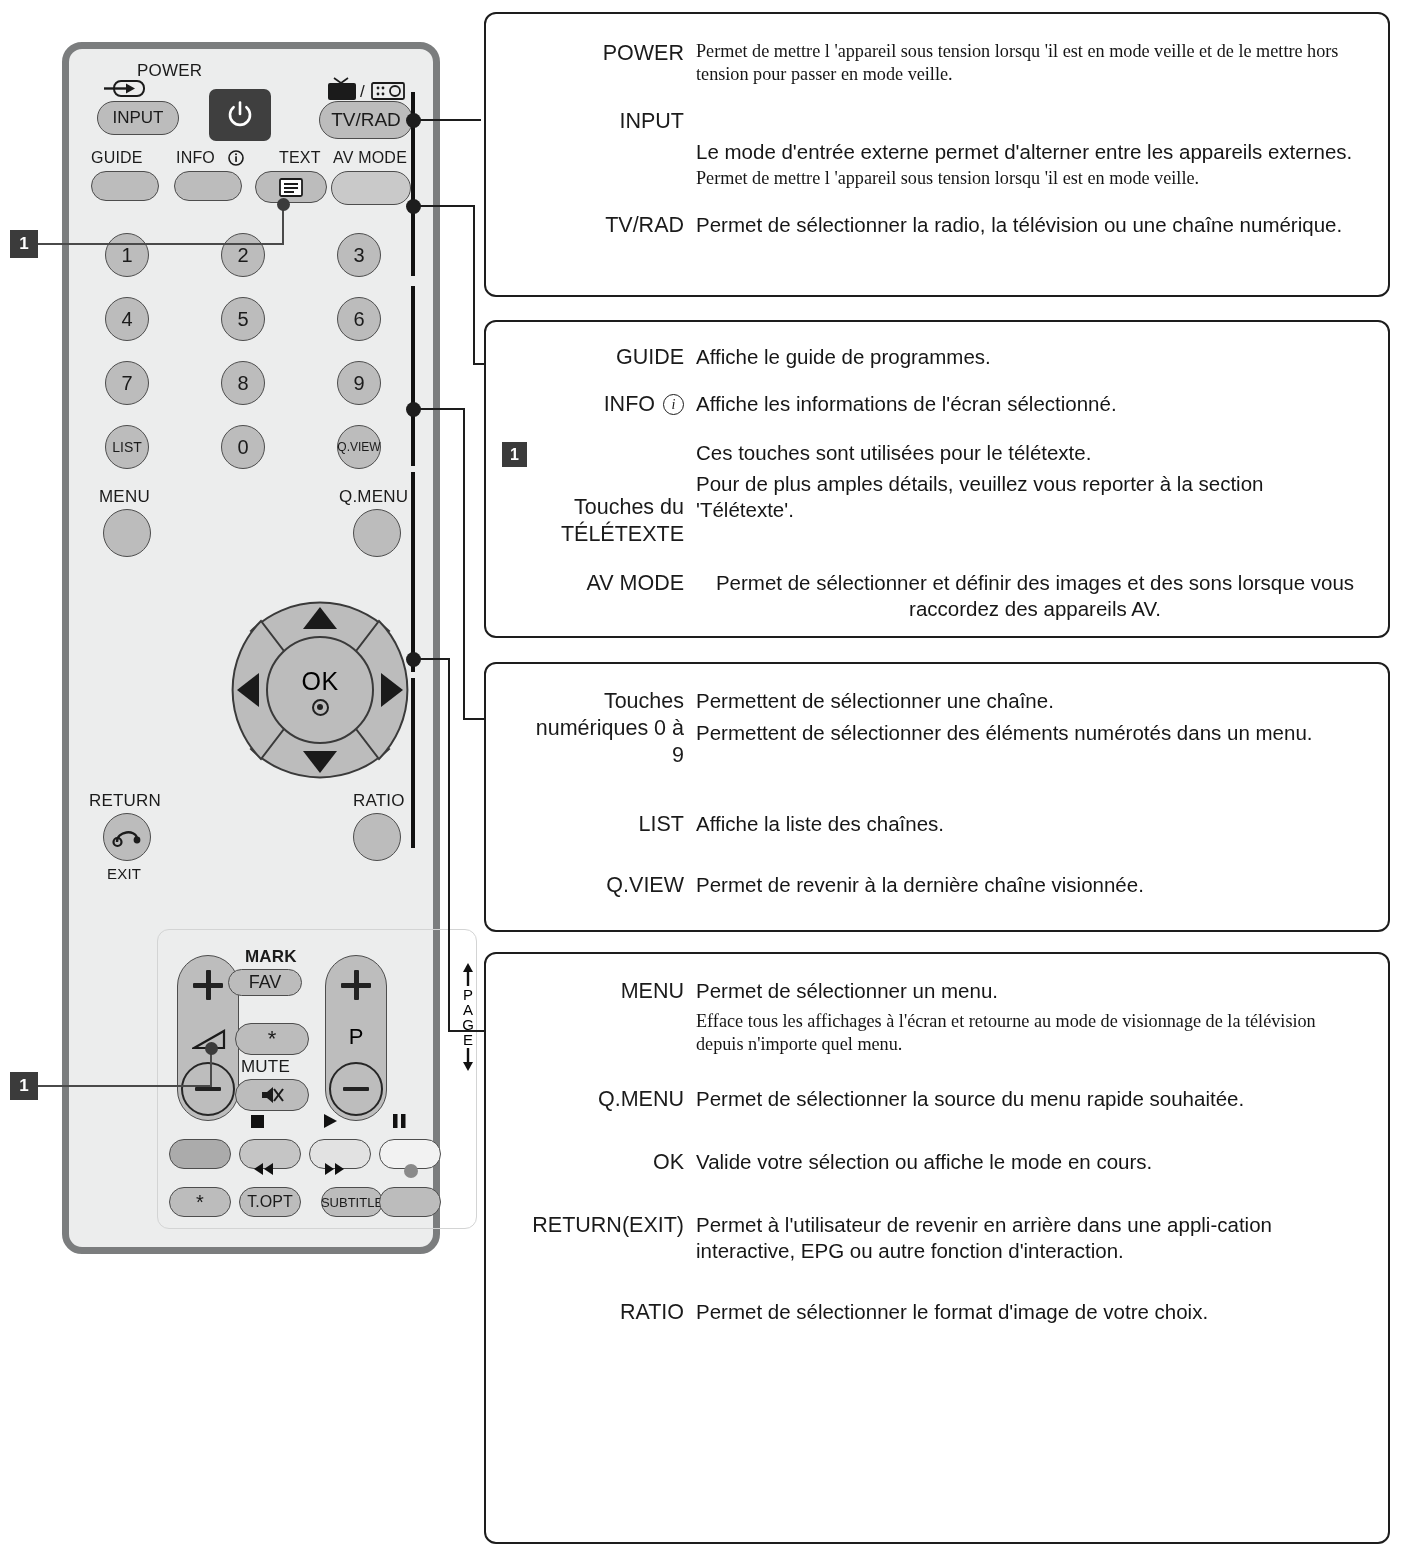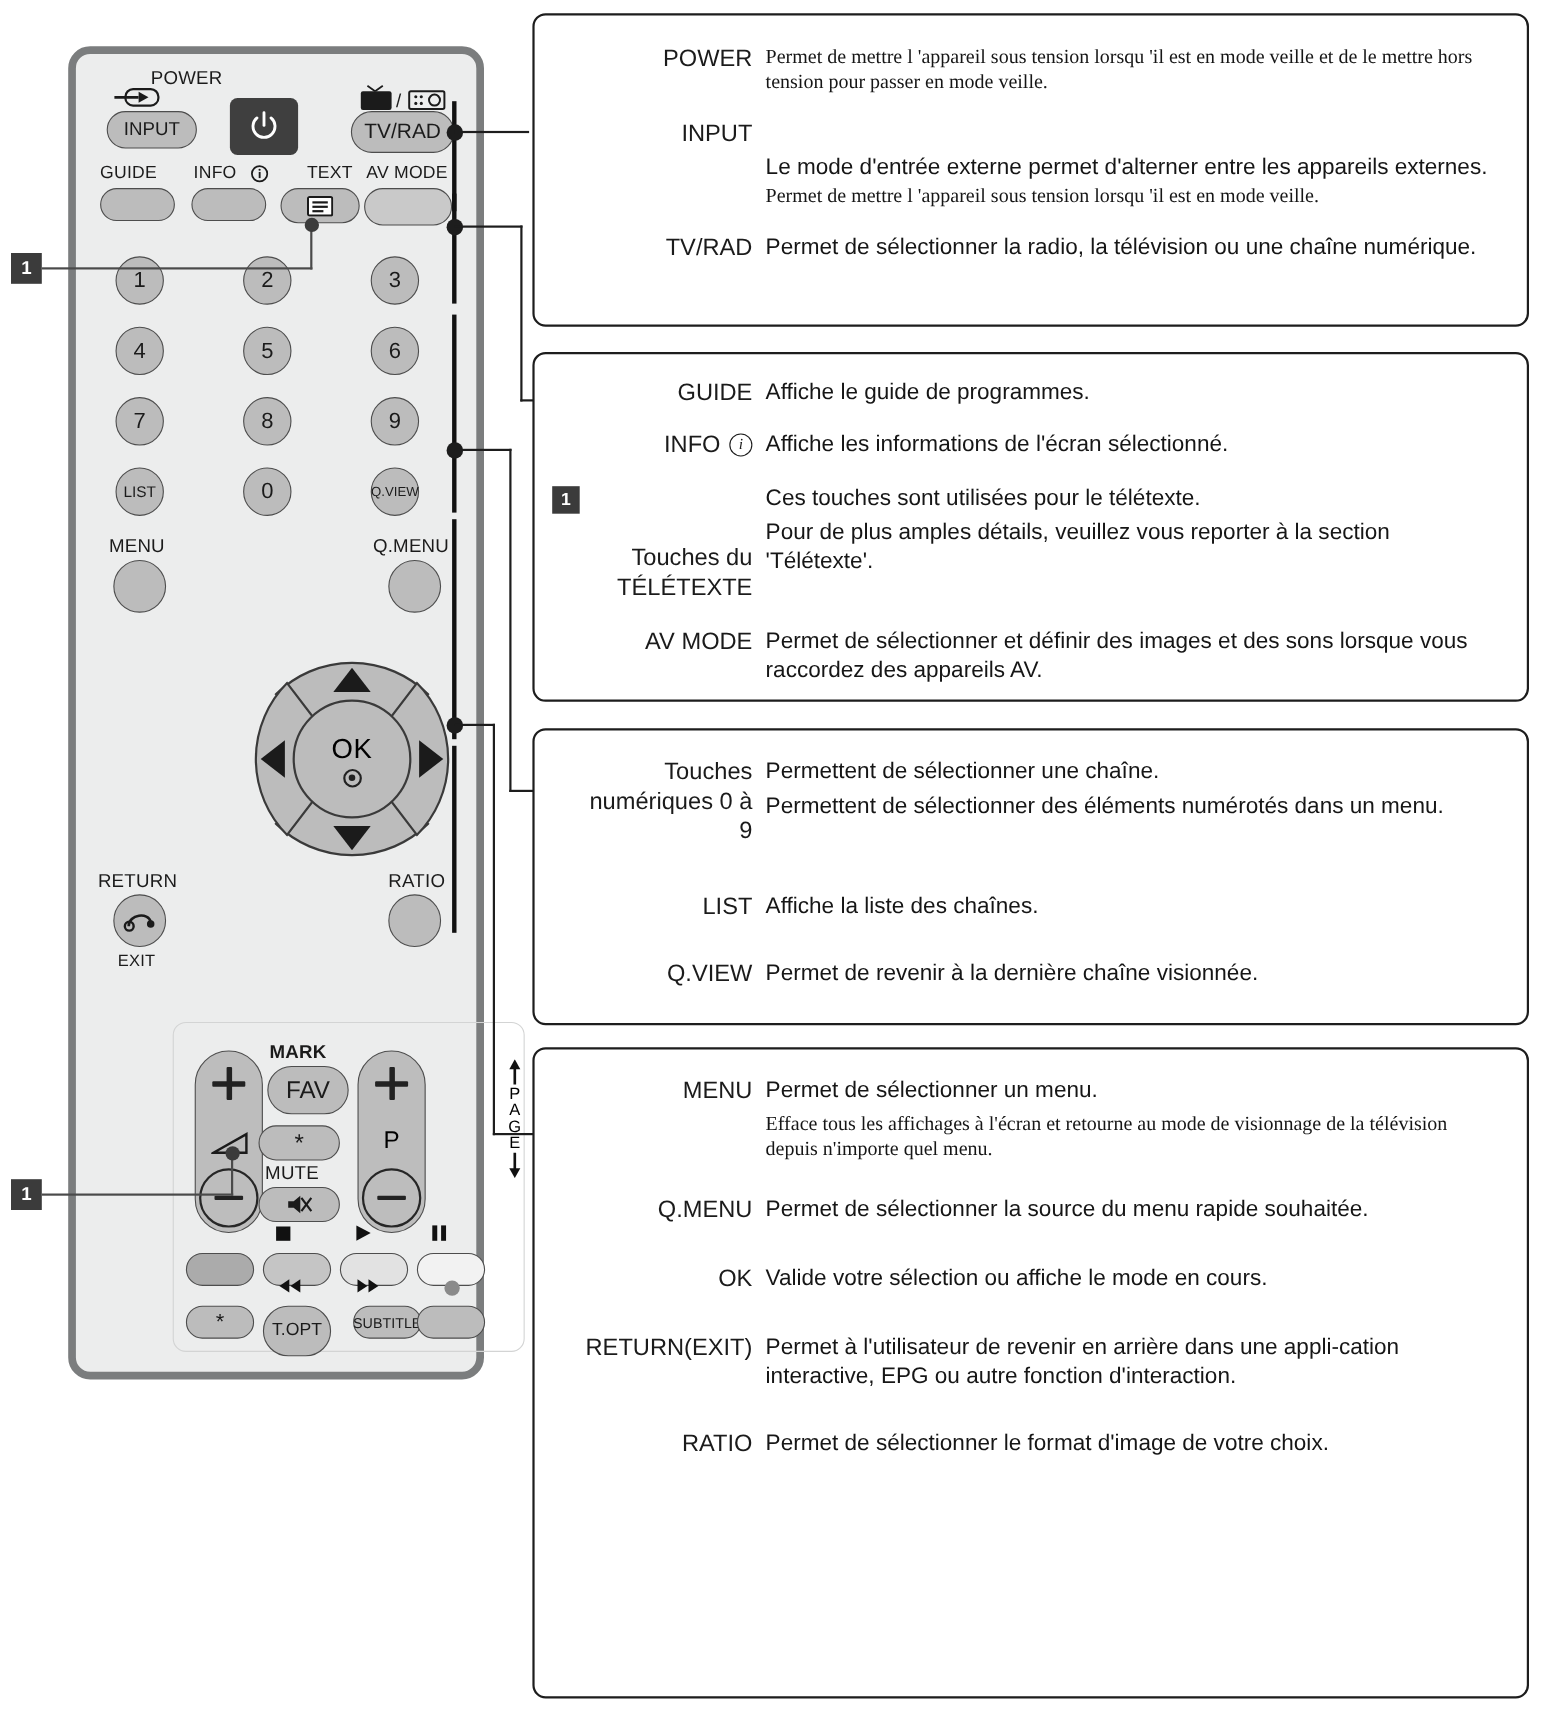--- a/index.html
+++ b/index.html
@@ -218,21 +218,21 @@
       <span class="plus"></span>
       <svg style="position:absolute;left:14px;top:72px;" width="36" height="24" viewBox="0 0 36 24">
         <polygon points="2,20 32,3 32,20" fill="none" stroke="#1b1b1b" stroke-width="2.2"></polygon>
       </svg>
       <span class="rock-minus">
           <b></b>
         </span>
     </div>
 
     <div class="btn-lbl" style="left:176px;top:898px;font-size:17px;font-weight:bold;">MARK</div>
-    <div class="pill" style="left:174px;top:920px;width:74px;height:44px;font-size:22px;">
+    <div class="pill" style="left:159px;top:920px;width:74px;height:27px;font-size:18px;">
       <span>FAV</span>
     </div>
 
     <div class="pill" style="left:166px;top:974px;width:74px;height:32px;font-size:22px;">
       <span>*</span>
     </div>
     <div class="btn-lbl" style="left:172px;top:1008px;font-size:17px;">MUTE</div>
     <div class="pill" style="left:166px;top:1030px;width:74px;height:32px;">
       <svg width="24" height="22" viewBox="0 0 24 22">
         <polygon points="2,8 7,8 13,3 13,19 7,14 2,14" fill="#1b1b1b"></polygon>
@@ -279,21 +279,21 @@
       </svg>
     <div class="pill" style="left:310px;top:1090px;width:62px;height:30px;background:#f2f2f2;"></div>
 
     <div class="pill" style="left:100px;top:1138px;width:62px;height:30px;font-size:20px;">
       <span>*</span>
     </div>
     <svg style="position:absolute;left:182px;top:1112px;" width="26" height="16" viewBox="0 0 26 16">
       <polygon points="12,2 12,14 3,8" fill="#111"></polygon>
         <polygon points="22,2 22,14 13,8" fill="#111"></polygon>
     </svg>
-    <div class="pill" style="left:170px;top:1138px;width:62px;height:46px;font-size:16px;">
+    <div class="pill" style="left:170px;top:1138px;width:62px;height:30px;font-size:16px;">
       <span>T.OPT</span>
     </div>
     <svg style="position:absolute;left:252px;top:1112px;" width="26" height="16" viewBox="0 0 26 16">
       <polygon points="4,2 4,14 13,8" fill="#111"></polygon>
         <polygon points="14,2 14,14 23,8" fill="#111"></polygon>
     </svg>
     <div class="pill" style="left:252px;top:1138px;width:62px;height:30px;font-size:13px;">
       <span>SUBTITLE</span>
     </div>
     <svg style="position:absolute;left:332px;top:1112px;" width="20" height="20" viewBox="0 0 20 20">
@@ -377,21 +377,21 @@
 TÉLÉTEXTE</span>
     </div>
     <div>
       <div class="pdesc">Ces touches sont utilisées pour le télétexte.</div>
       <div class="pdesc" style="width:640px;margin-top:5px;">Pour de plus amples détails, veuillez vous reporter à la section 'Télétexte'.</div>
     </div>
   </div>
 
   <div class="prow" style="margin-top:22px;">
     <div class="pkey">AV MODE</div>
-    <div class="pdesc" style="width:650px;">Permet de sélectionner et définir des images et des sons lorsque vous raccordez des appareils AV.</div>
+    <div class="pdesc" style="width:650px;text-align:center;">Permet de sélectionner et définir des images et des sons lorsque vous raccordez des appareils AV.</div>
   </div>
 </div>
 
 <div class="panel" style="left:484px;top:662px;width:906px;height:270px;">
   <div class="prow" style="margin-top:24px;">
     <div class="pkey">Touches
 numériques 0 à
 9</div>
     <div>
       <div class="pdesc">Permettent de sélectionner une chaîne.</div>

